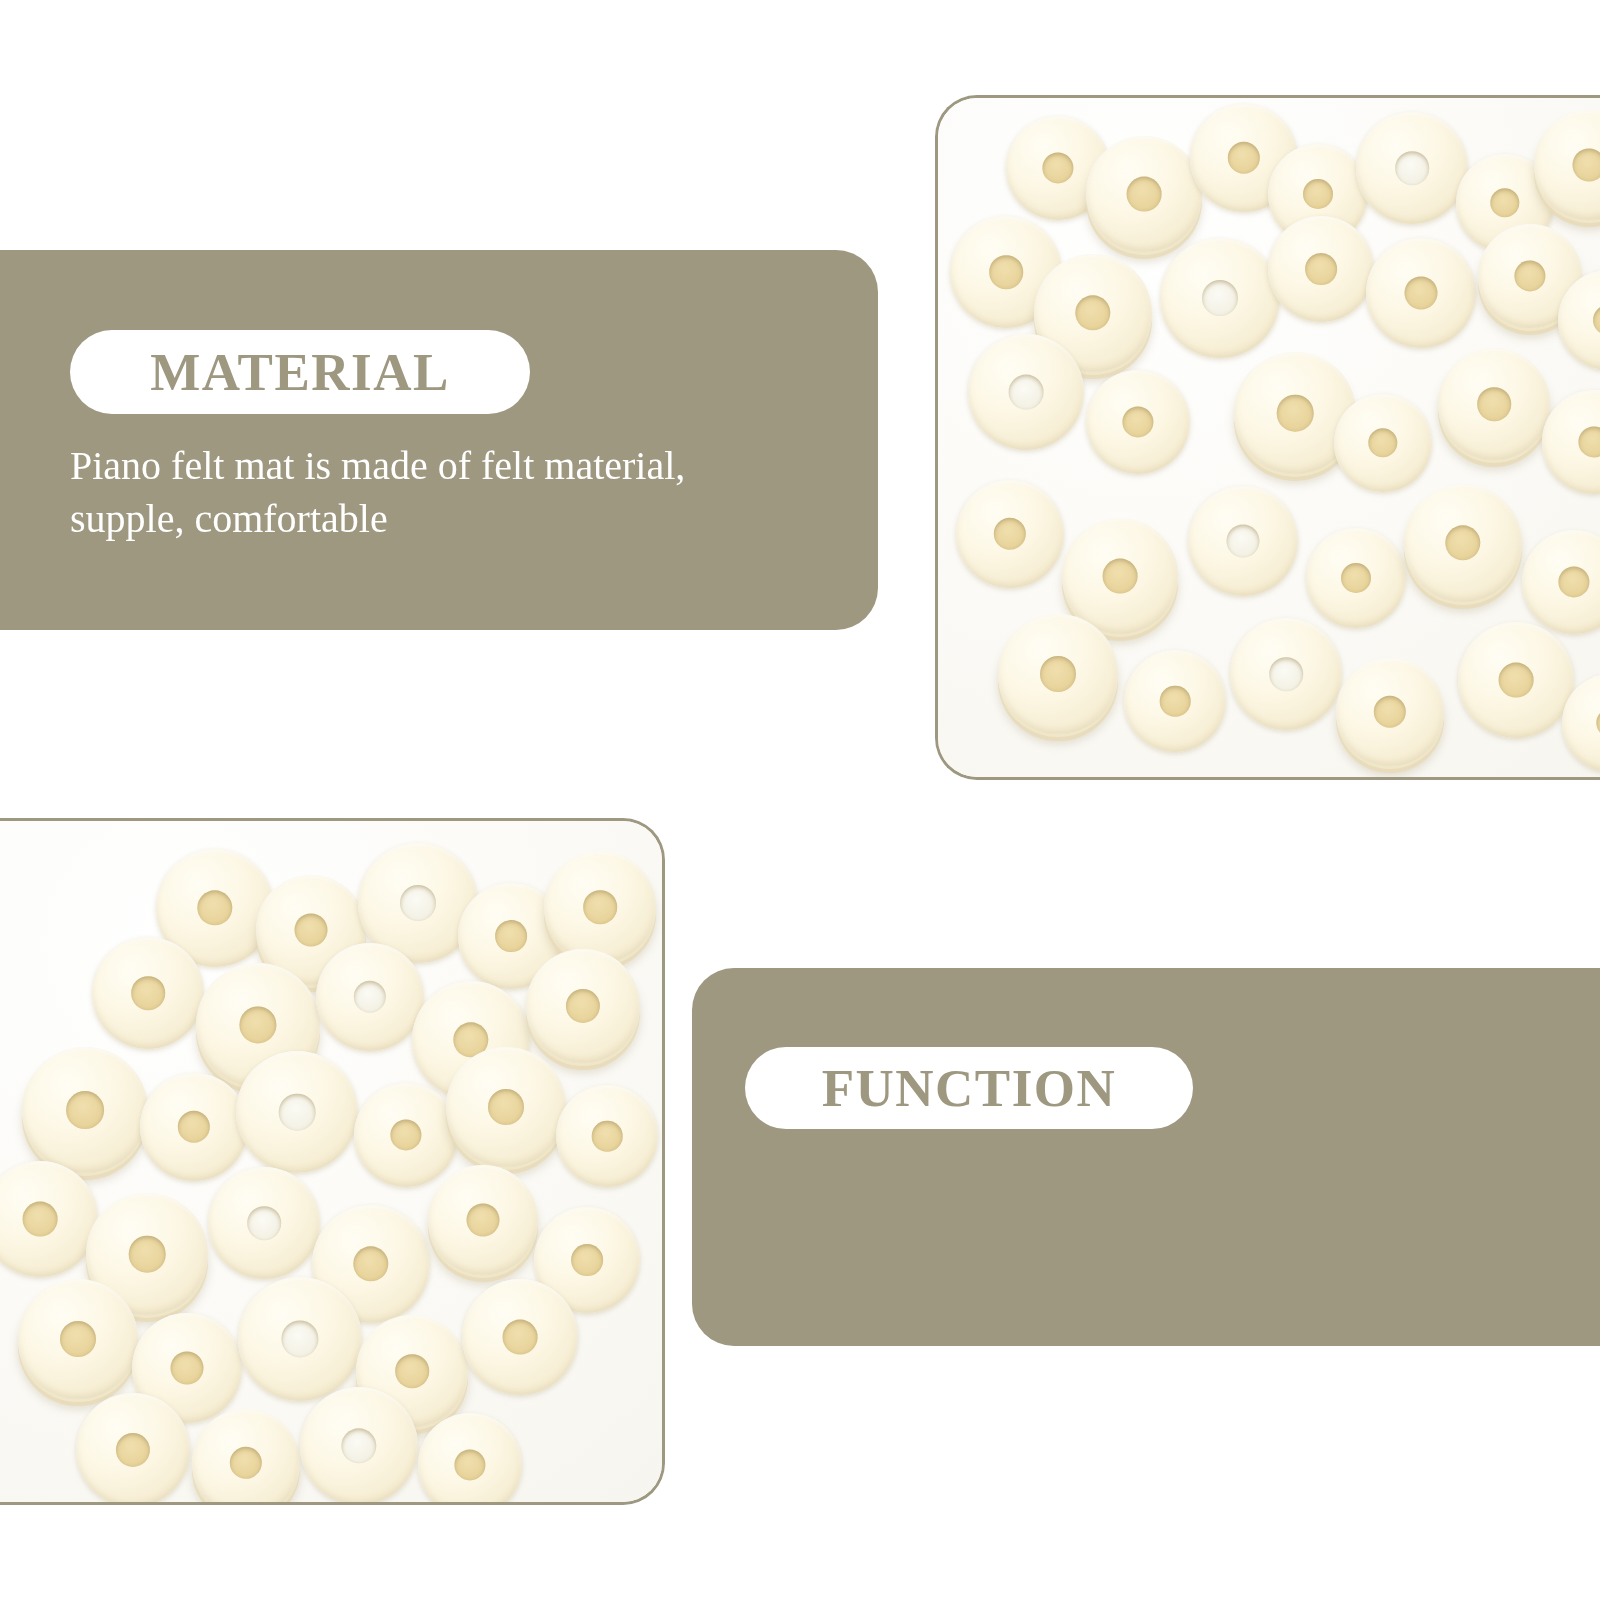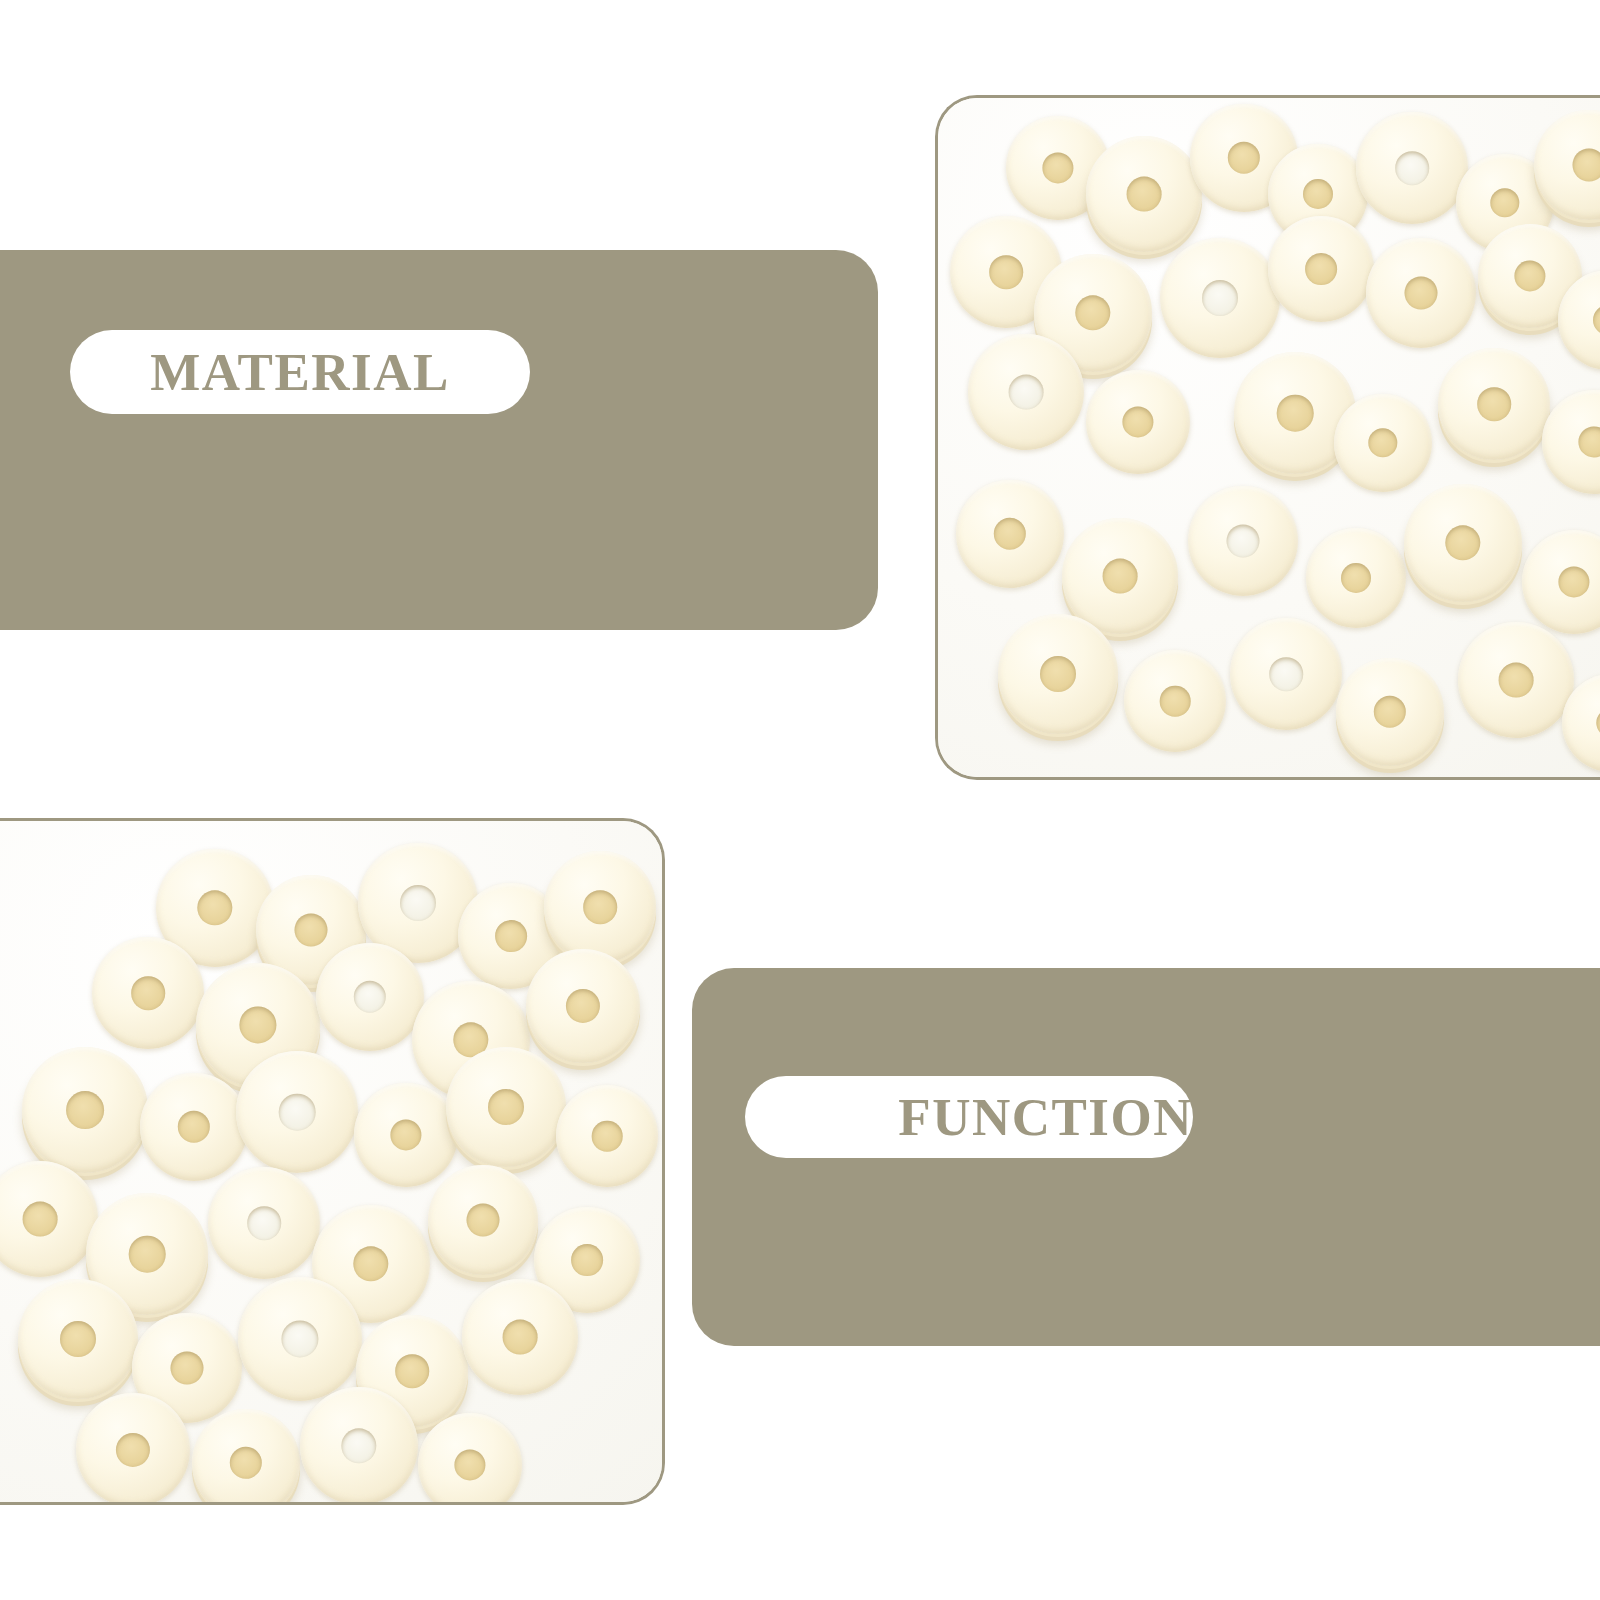--- a/index.html
+++ b/index.html
@@ -54,24 +54,23 @@
     justify-content: center;
   }
   .pill-material {
     left: 130px;
     top: 80px;
     width: 460px;
     height: 84px;
   }
   .pill-function {
     left: 53px;
-    top: 108px;
+    top: 79px;
     width: 448px;
     height: 82px;
-    justify-content: flex-end;
   }
   .title-pill .title-text {
     color: #9e9881;
     font-size: 53px;
     font-weight: 700;
     letter-spacing: 1.5px;
     line-height: 1;
     white-space: nowrap;
   }
 
@@ -168,20 +167,21 @@
 </style>
 </head>
 <body>
 
 <div class="canvas">
 
   <div class="info-panel panel-material">
     <div class="title-pill pill-material">
       <span class="title-text">MATERIAL</span>
     </div>
+    <div class="panel-body body-material">Piano felt mat is made of felt material, supple, comfortable</div>
   </div>
 
   <div class="photo photo-top-right">
     <div class="photo-inner">
       <div class="washer" style="left:68px;  top:18px;  width:104px; height:104px;"></div>
       <div class="washer stack" style="left:148px; top:38px;  width:116px; height:116px;"></div>
       <div class="washer" style="left:252px; top:6px;   width:108px; height:108px;"></div>
       <div class="washer" style="left:330px; top:46px;  width:100px; height:100px;"></div>
       <div class="washer pale" style="left:418px; top:14px;  width:112px; height:112px;"></div>
       <div class="washer" style="left:518px; top:56px;  width:98px;  height:98px;"></div>

